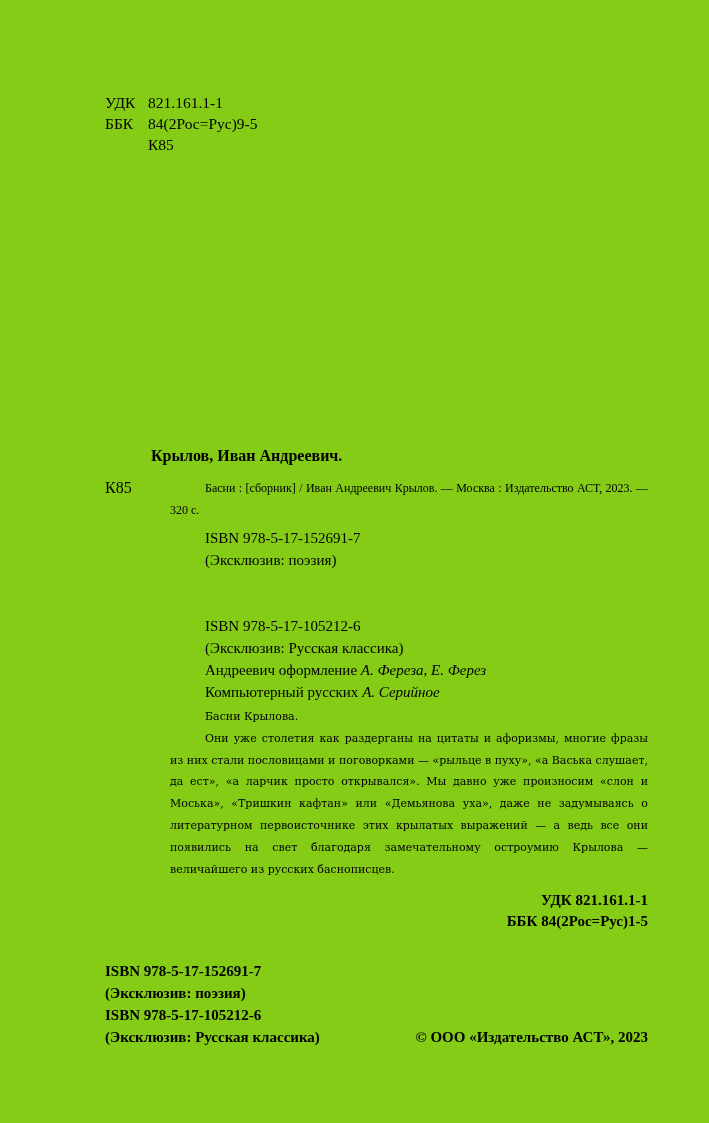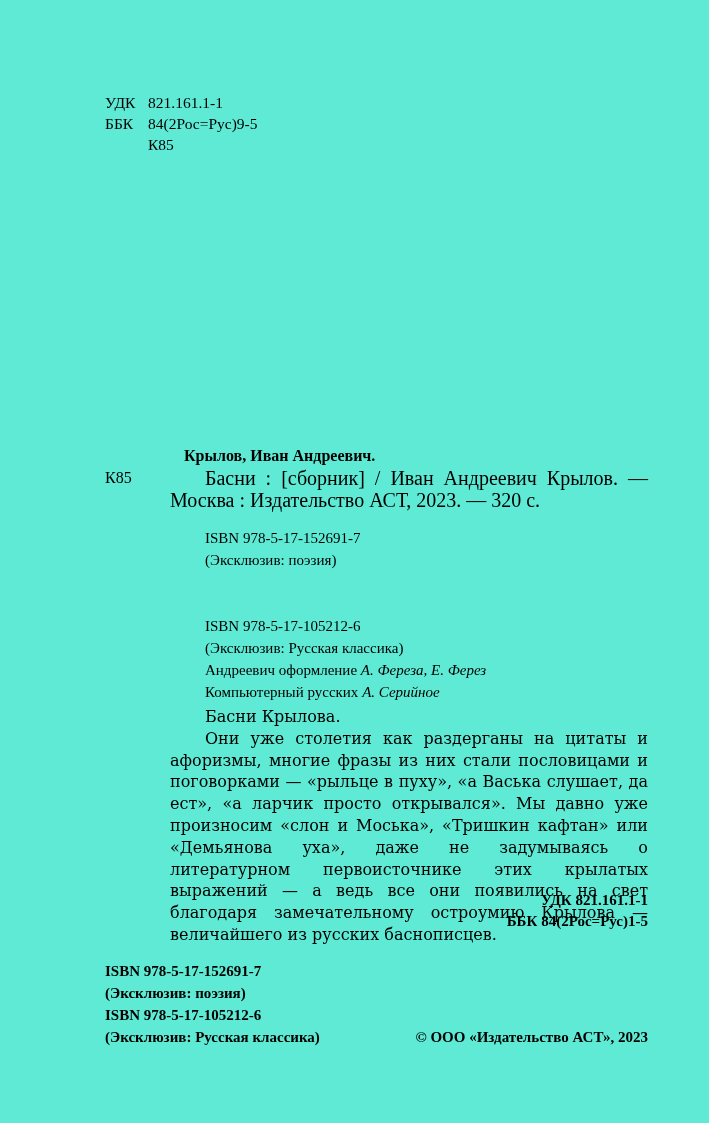--- a/index.html
+++ b/index.html
@@ -4,21 +4,21 @@
 <style>
   html, body {
     margin: 0;
     padding: 0;
     background: #ffffff;
   }
   #page {
     position: relative;
     width: 709px;
     height: 1123px;
-    background: #5eead4;
+    background: #84cc16;
     color: #000000;
     overflow: hidden;
     font-family: "Liberation Serif", "DejaVu Serif", serif;
   }
 
   
   .cls-block {
     position: absolute;
     left: 105px;
     top: 92px;
@@ -37,39 +37,40 @@
   .record {
     position: absolute;
     left: 105px;
     top: 445px;
     width: 543px;
   }
   .record-author {
     font-weight: bold;
     font-size: 16px;
     line-height: 22px;
-    margin-left: 79px;
+    margin-left: 46px;
   }
   .record-body {
     position: relative;
     font-size: 16px;
     line-height: 22px;
   }
   .record-sign {
     position: absolute;
     left: 0;
     top: 0;
     font-size: 16px;
   }
   .record-desc {
     margin-left: 65px;
     text-indent: 35px;
     text-align: justify;
-    font-size: 20px;
+    font-size: 12px;
     line-height: 22px;
+    margin-top: 10px;
   }
 
   
   .credits {
     position: absolute;
     left: 205px;
     width: 443px;
     font-size: 15px;
     line-height: 22px;
   }
@@ -78,21 +79,21 @@
   .credits .line { display: block; white-space: nowrap; }
   .credits em { font-style: italic; }
 
   
   .annotation {
     position: absolute;
     left: 170px;
     top: 706px;
     width: 478px;
     font-family: "DejaVu Serif", "Liberation Serif", serif;
-    font-size: 16px;
+    font-size: 11px;
     line-height: 21.8px;
     text-align: justify;
   }
   .annotation p {
     margin: 0;
     text-indent: 35px;
   }
 
   
   .cls-repeat {

